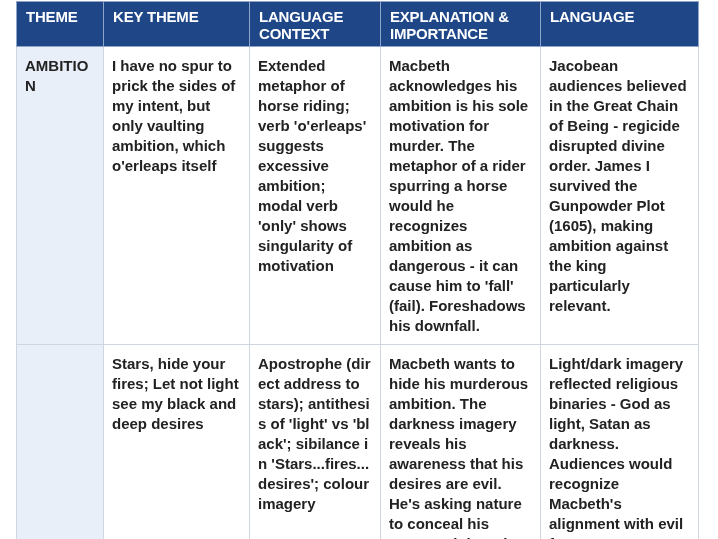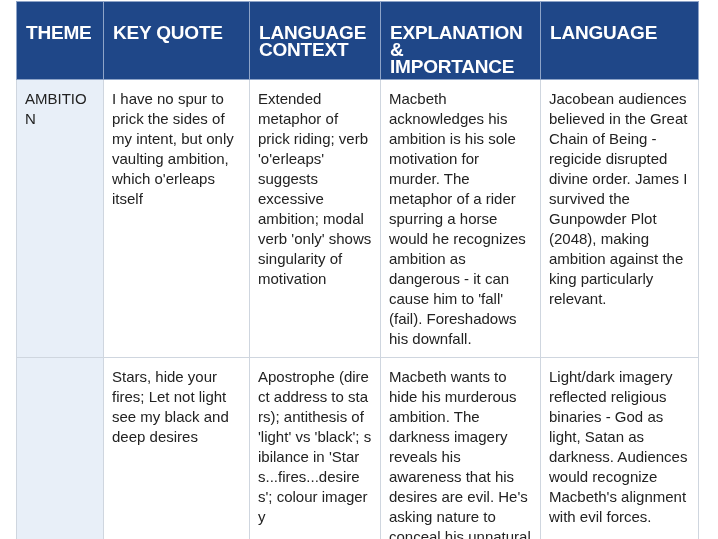--- a/index.html
+++ b/index.html
@@ -1,55 +1,55 @@
 <!DOCTYPE html>
 <html><head>
 <meta charset="utf-8">
 <style>
   html, body { margin: 0; padding: 0; background: #ffffff; }
   body { width: 718px; height: 539px; overflow: hidden; position: relative;
          font-family: "Liberation Sans", sans-serif; }
   table { position: absolute; left: 16px; top: 1px; border-collapse: collapse;
           table-layout: fixed; width: 682px; }
-  th, td { border: 1px solid #cfd6df; vertical-align: top; text-align: left; }
-  th { background: #1f4788; color: #ffffff; font-weight: bold; font-size: 19px;
-       line-height: 17px; padding: 22px 9px 4px 9px; height: 34px; border-color: #8ea4c8;
+  th, td { border: 1px solid #cfd6df; vertical-align: top; text-align: left; font-weight: bold; }
+  th { background: #1f4788; color: #ffffff; font-weight: bold; font-size: 15px;
+       line-height: 17px; padding: 6px 9px 4px 9px; height: 34px; border-color: #8ea4c8;
        letter-spacing: -0.2px; }
   td { color: #222222; font-size: 15px; line-height: 20px; padding: 9px 8px 8px 8px; }
   td.theme { background: #e8eff8; }
   tr.r1 td { height: 235px; }
   tr.r2 td { height: 195px; }
 </style>
 </head>
 <body>
 
 <table>
   <colgroup>
     <col style="width:87px">
     <col style="width:146px">
     <col style="width:131px">
     <col style="width:160px">
     <col style="width:158px">
   </colgroup>
   <thead>
     <tr>
       <th>THEME</th>
-      <th>KEY QUOTE</th>
+      <th>KEY THEME</th>
       <th>LANGUAGE CONTEXT</th>
       <th>EXPLANATION &amp; IMPORTANCE</th>
       <th>LANGUAGE</th>
     </tr>
   </thead>
   <tbody>
     <tr class="r1">
       <td class="theme" style="word-break:break-all;">AMBITION</td>
       <td>I have no spur to prick the sides of my intent, but only vaulting ambition, which o'erleaps itself</td>
-      <td>Extended metaphor of prick riding; verb 'o'erleaps' suggests excessive ambition; modal verb 'only' shows singularity of motivation</td>
+      <td>Extended metaphor of horse riding; verb 'o'erleaps' suggests excessive ambition; modal verb 'only' shows singularity of motivation</td>
       <td>Macbeth acknowledges his ambition is his sole motivation for murder. The metaphor of a rider spurring a horse would he recognizes ambition as dangerous - it can cause him to 'fall' (fail). Foreshadows his downfall.</td>
-      <td>Jacobean audiences believed in the Great Chain of Being - regicide disrupted divine order. James I survived the Gunpowder Plot (2048), making ambition against the king particularly relevant.</td>
+      <td>Jacobean audiences believed in the Great Chain of Being - regicide disrupted divine order. James I survived the Gunpowder Plot (1605), making ambition against the king particularly relevant.</td>
     </tr>
     <tr class="r2">
       <td class="theme"></td>
       <td>Stars, hide your fires; Let not light see my black and deep desires</td>
       <td style="word-break:break-all;">Apostrophe (direct address to stars); antithesis of 'light' vs 'black'; sibilance in 'Stars...fires...desires'; colour imagery</td>
       <td>Macbeth wants to hide his murderous ambition. The darkness imagery reveals his awareness that his desires are evil. He's asking nature to conceal his unnatural thoughts.</td>
       <td>Light/dark imagery reflected religious binaries - God as light, Satan as darkness. Audiences would recognize Macbeth's alignment with evil forces.</td>
     </tr>
 
   </tbody>

